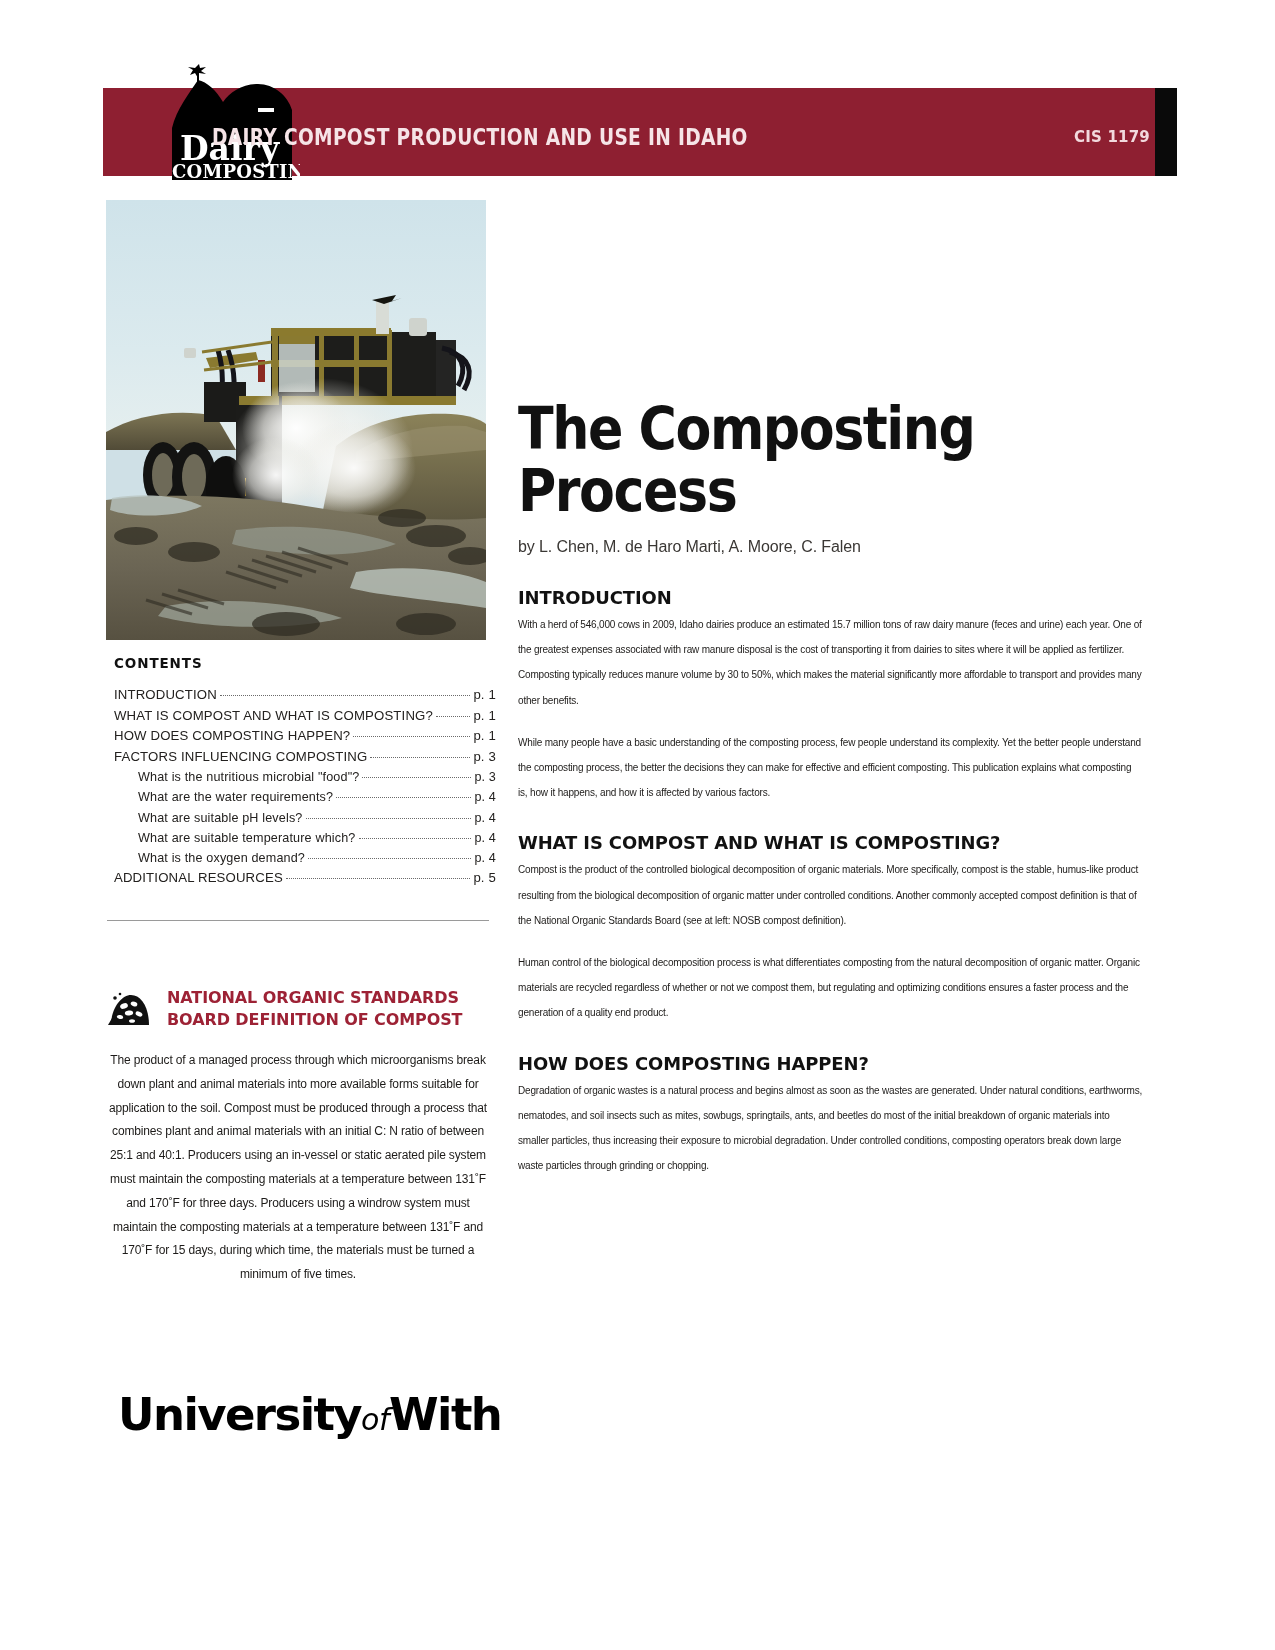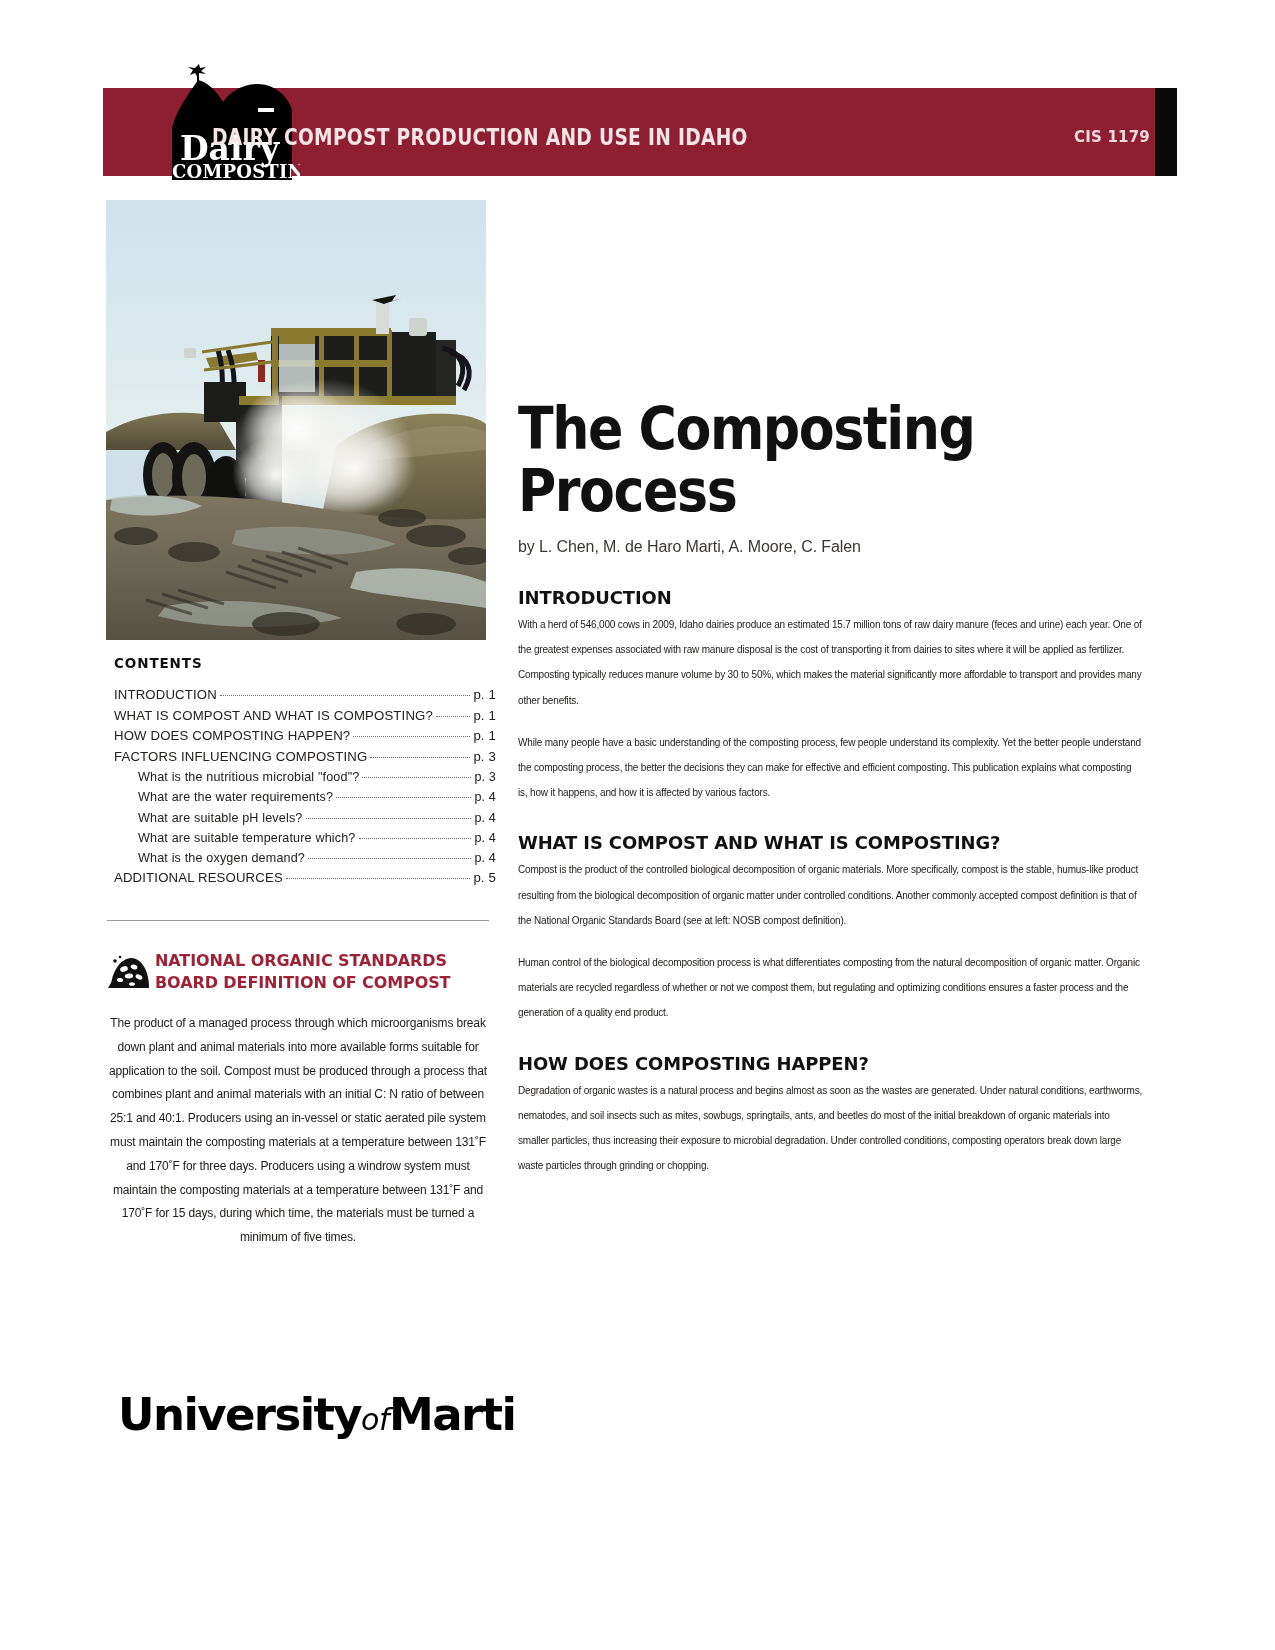--- a/index.html
+++ b/index.html
@@ -118,22 +118,23 @@
 
   
   .nosb {
     position:absolute;
     left:107px; top:950px;
     width:382px;
   }
   .nosb-head {
     display:flex;
     align-items:flex-start;
-    gap:4px;
+    gap:16px;
     margin-bottom:16px;
+    margin-top:37px;
   }
   .nosb-icon { flex:0 0 auto; margin-top:2px; }
   .nosb-title {
     font-size:16.5px;
     font-weight:bold;
     line-height:22px;
     color:#9d2235;
     font-family:"DejaVu Sans", sans-serif;
     letter-spacing:-0.1px;
     transform:scaleX(0.97);
@@ -443,21 +444,21 @@
     </span>
     <div>
       <div class="nosb-title">NATIONAL ORGANIC STANDARDS</div>
       <div class="nosb-title">BOARD DEFINITION OF COMPOST</div>
     </div>
   </div>
   <div class="nosb-body">The product of a managed process through which microorganisms break down plant and animal materials into more available forms suitable for application to the soil. Compost must be produced through a process that combines plant and animal materials with an initial C: N ratio of between 25:1 and 40:1. Producers using an in-vessel or static aerated pile system must maintain the composting materials at a temperature between 131˚F and 170˚F for three days. Producers using a windrow system must maintain the composting materials at a temperature between 131˚F and 170˚F for 15 days, during which time, the materials must be turned a minimum of five times.</div>
 </div>
 
 <div class="uidaho">
-  <div class="ui-line1"><span>University</span><span class="of">of</span><span>Marti</span></div>
+  <div class="ui-line1"><span>University</span><span class="of">of</span><span>With</span></div>
 </div>
 
 <div class="right-col">
   <div class="doc-title">
     <div>The Composting</div>
     <div>Process</div>
   </div>
   <div class="byline">by L. Chen, M. de Haro Marti, A. Moore, C. Falen</div>
   <div id="sections">
       <div class="sec-head first">INTRODUCTION</div>

